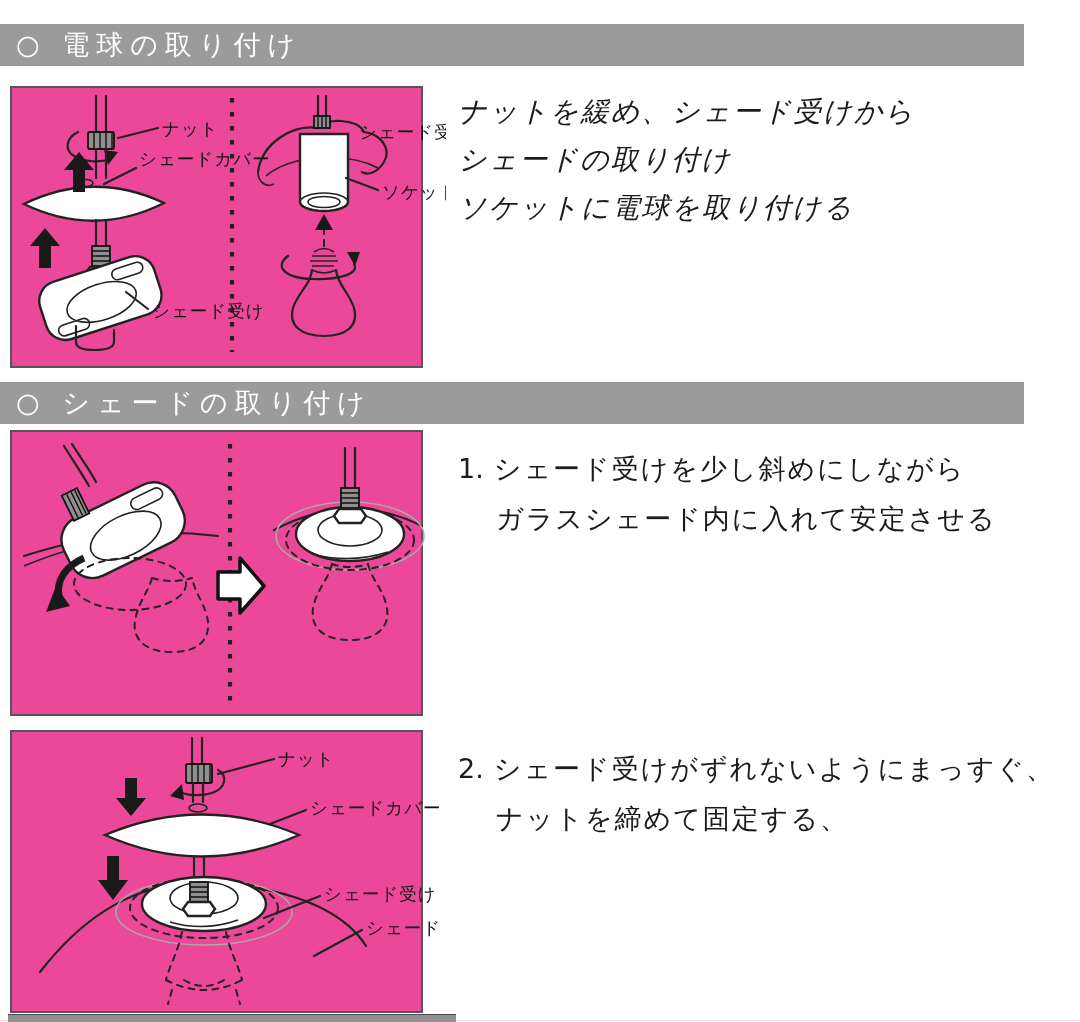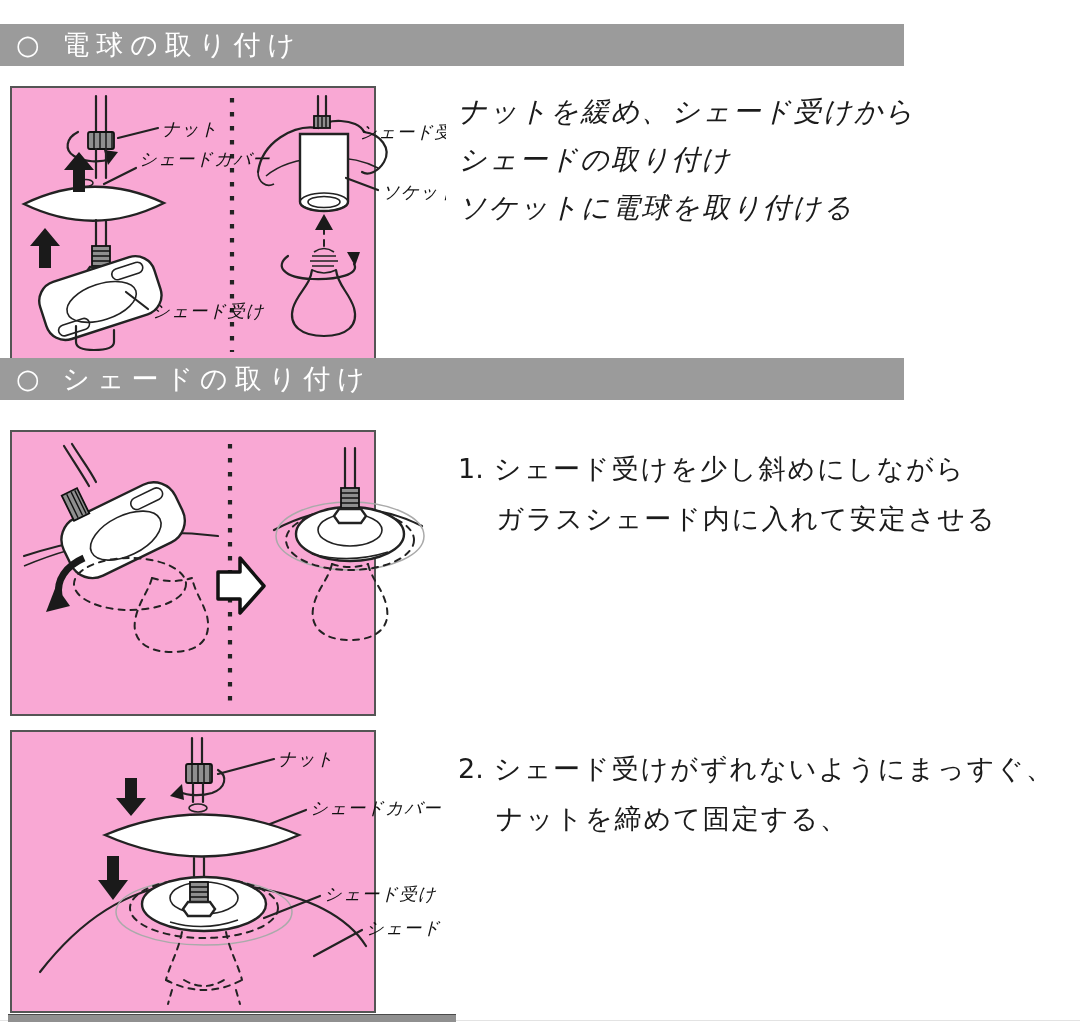--- a/index.html
+++ b/index.html
@@ -1,20 +1,20 @@
 <!DOCTYPE html>
 <html><head>
 <meta charset="utf-8">
 <style>
   html,body{margin:0;padding:0;background:#fff;}
   .page{position:relative;width:1080px;height:1022px;background:#ffffff;overflow:hidden;
         font-family:"DejaVu Sans","Liberation Sans",sans-serif;color:#1c1c1c;}
-  .sec-header{position:absolute;left:0;width:904px;height:42px;background:#9b9b9b;color:#ffffff;
+  .sec-header{position:absolute;left:0;width:1024px;height:42px;background:#9b9b9b;color:#ffffff;
         font-size:27px;letter-spacing:7px;line-height:42px;padding-left:16px;box-sizing:border-box;white-space:nowrap;}
-  .dbox{position:absolute;left:10px;width:366px;background:#f9a8d4;border:2px solid #555;box-sizing:border-box;font-style:italic;}
+  .dbox{position:absolute;left:10px;width:413px;background:#ec4899;border:2px solid #555;box-sizing:border-box;}
   .instr{position:absolute;left:458px;font-size:28px;letter-spacing:2px;line-height:48px;color:#1b1b1b;white-space:nowrap;}
   .step{position:absolute;left:458px;font-size:27px;letter-spacing:2px;color:#1b1b1b;white-space:nowrap;}
   .step-line{line-height:50px;}
   .step-num{margin-right:10px;letter-spacing:0;}
   .cont{padding-left:38px;}
   .bottom-bar{position:absolute;left:8px;top:1014px;width:448px;height:8px;background:#909090;border-top:1px solid #4a4a4a;}
   .bottom-hairline{position:absolute;left:0;top:1020px;width:1080px;height:1px;background:#e3e3e3;}
   svg{display:block;}
   .ln{stroke:#222;stroke-width:2.2;fill:none;stroke-linecap:round;}
   .lnthin{stroke:#222;stroke-width:1.6;fill:none;}
@@ -112,21 +112,21 @@
       </g>
     </svg>
   </div>
 
   <div class="instr" style="top:88px;font-style:italic;">
     <div>ナットを緩め、シェード受けから</div>
     <div>シェードの取り付け</div>
     <div>ソケットに電球を取り付ける</div>
   </div>
 
-  <div class="sec-header" style="top:358px;">○ シェードの取り付け</div>
+  <div class="sec-header" style="top:382px;">○ シェードの取り付け</div>
 
   <div class="dbox" style="top:430px;height:286px;">
     <svg width="434" height="282" viewBox="0 0 434 282">
       <path class="dots" d="M218 12 V270"></path>
 
       <g>
         <path class="ln" d="M12 124 Q110 92 206 104"></path>
         <path class="lnthin" d="M12 134 Q60 114 98 110"></path>
         <path class="ln" d="M52 14 C62 30 70 42 77 54 M60 12 C70 28 78 38 84 50"></path>
         <g transform="translate(112,100) rotate(-26)">

